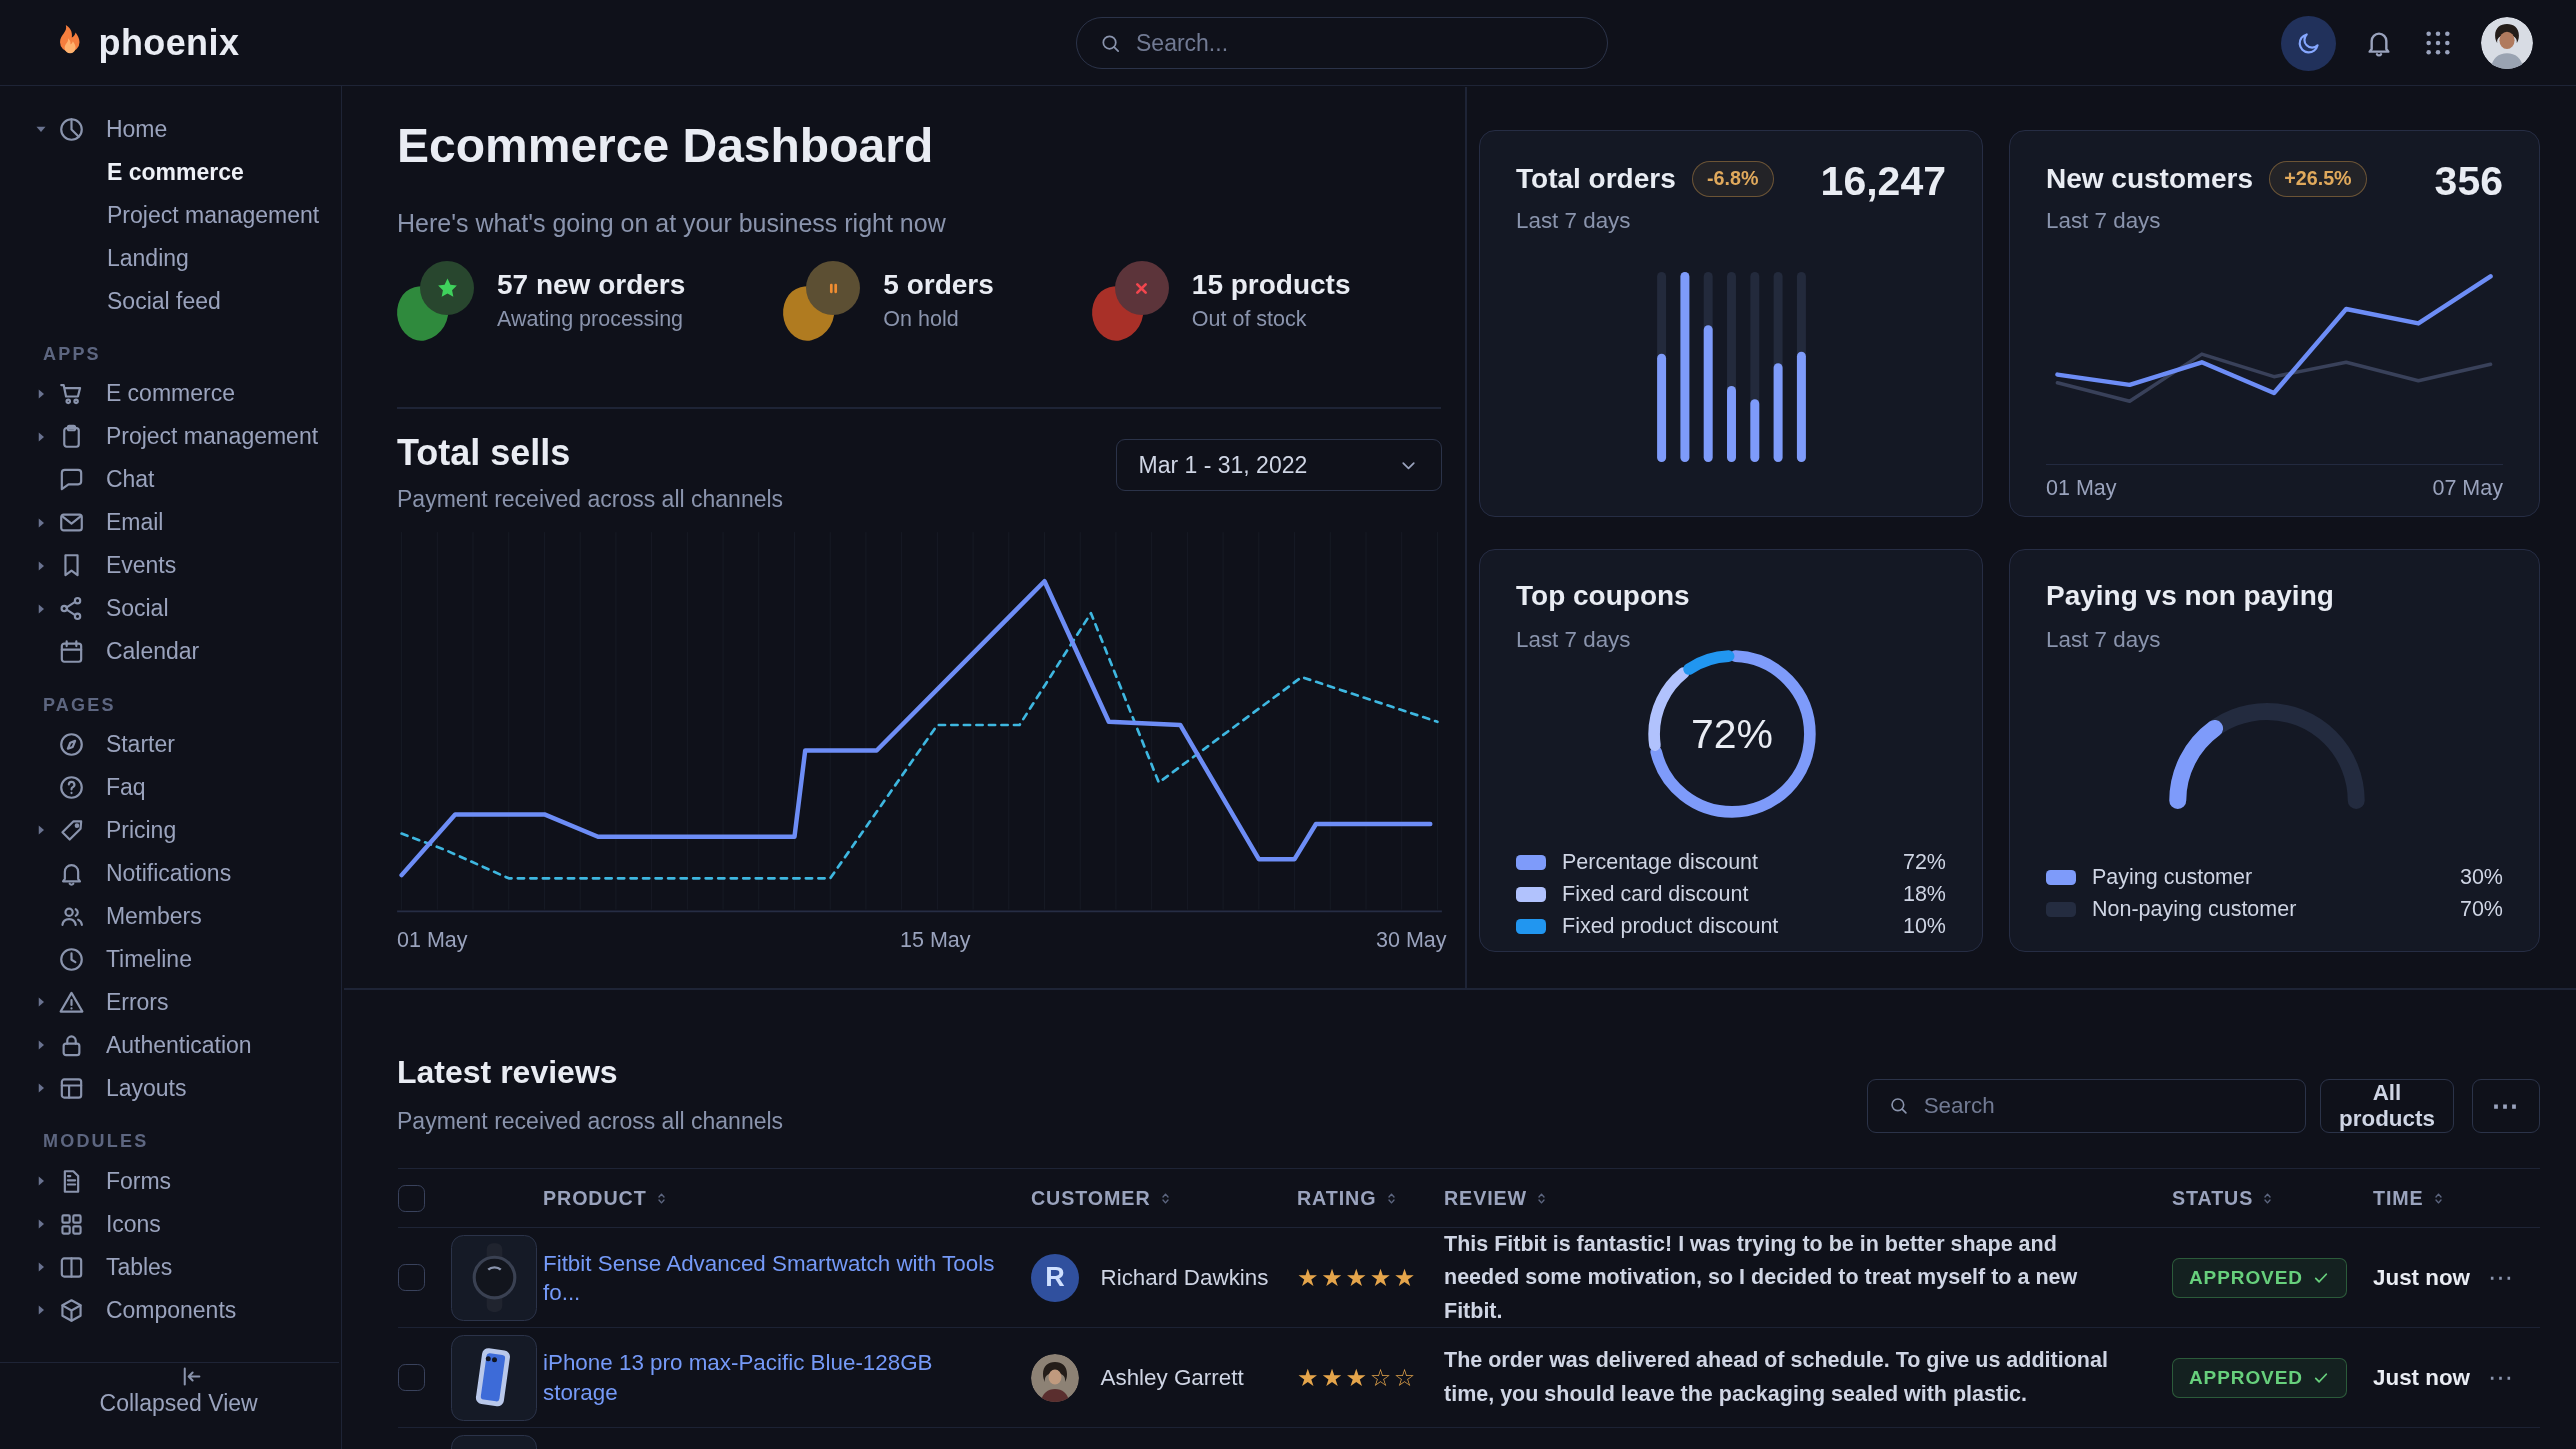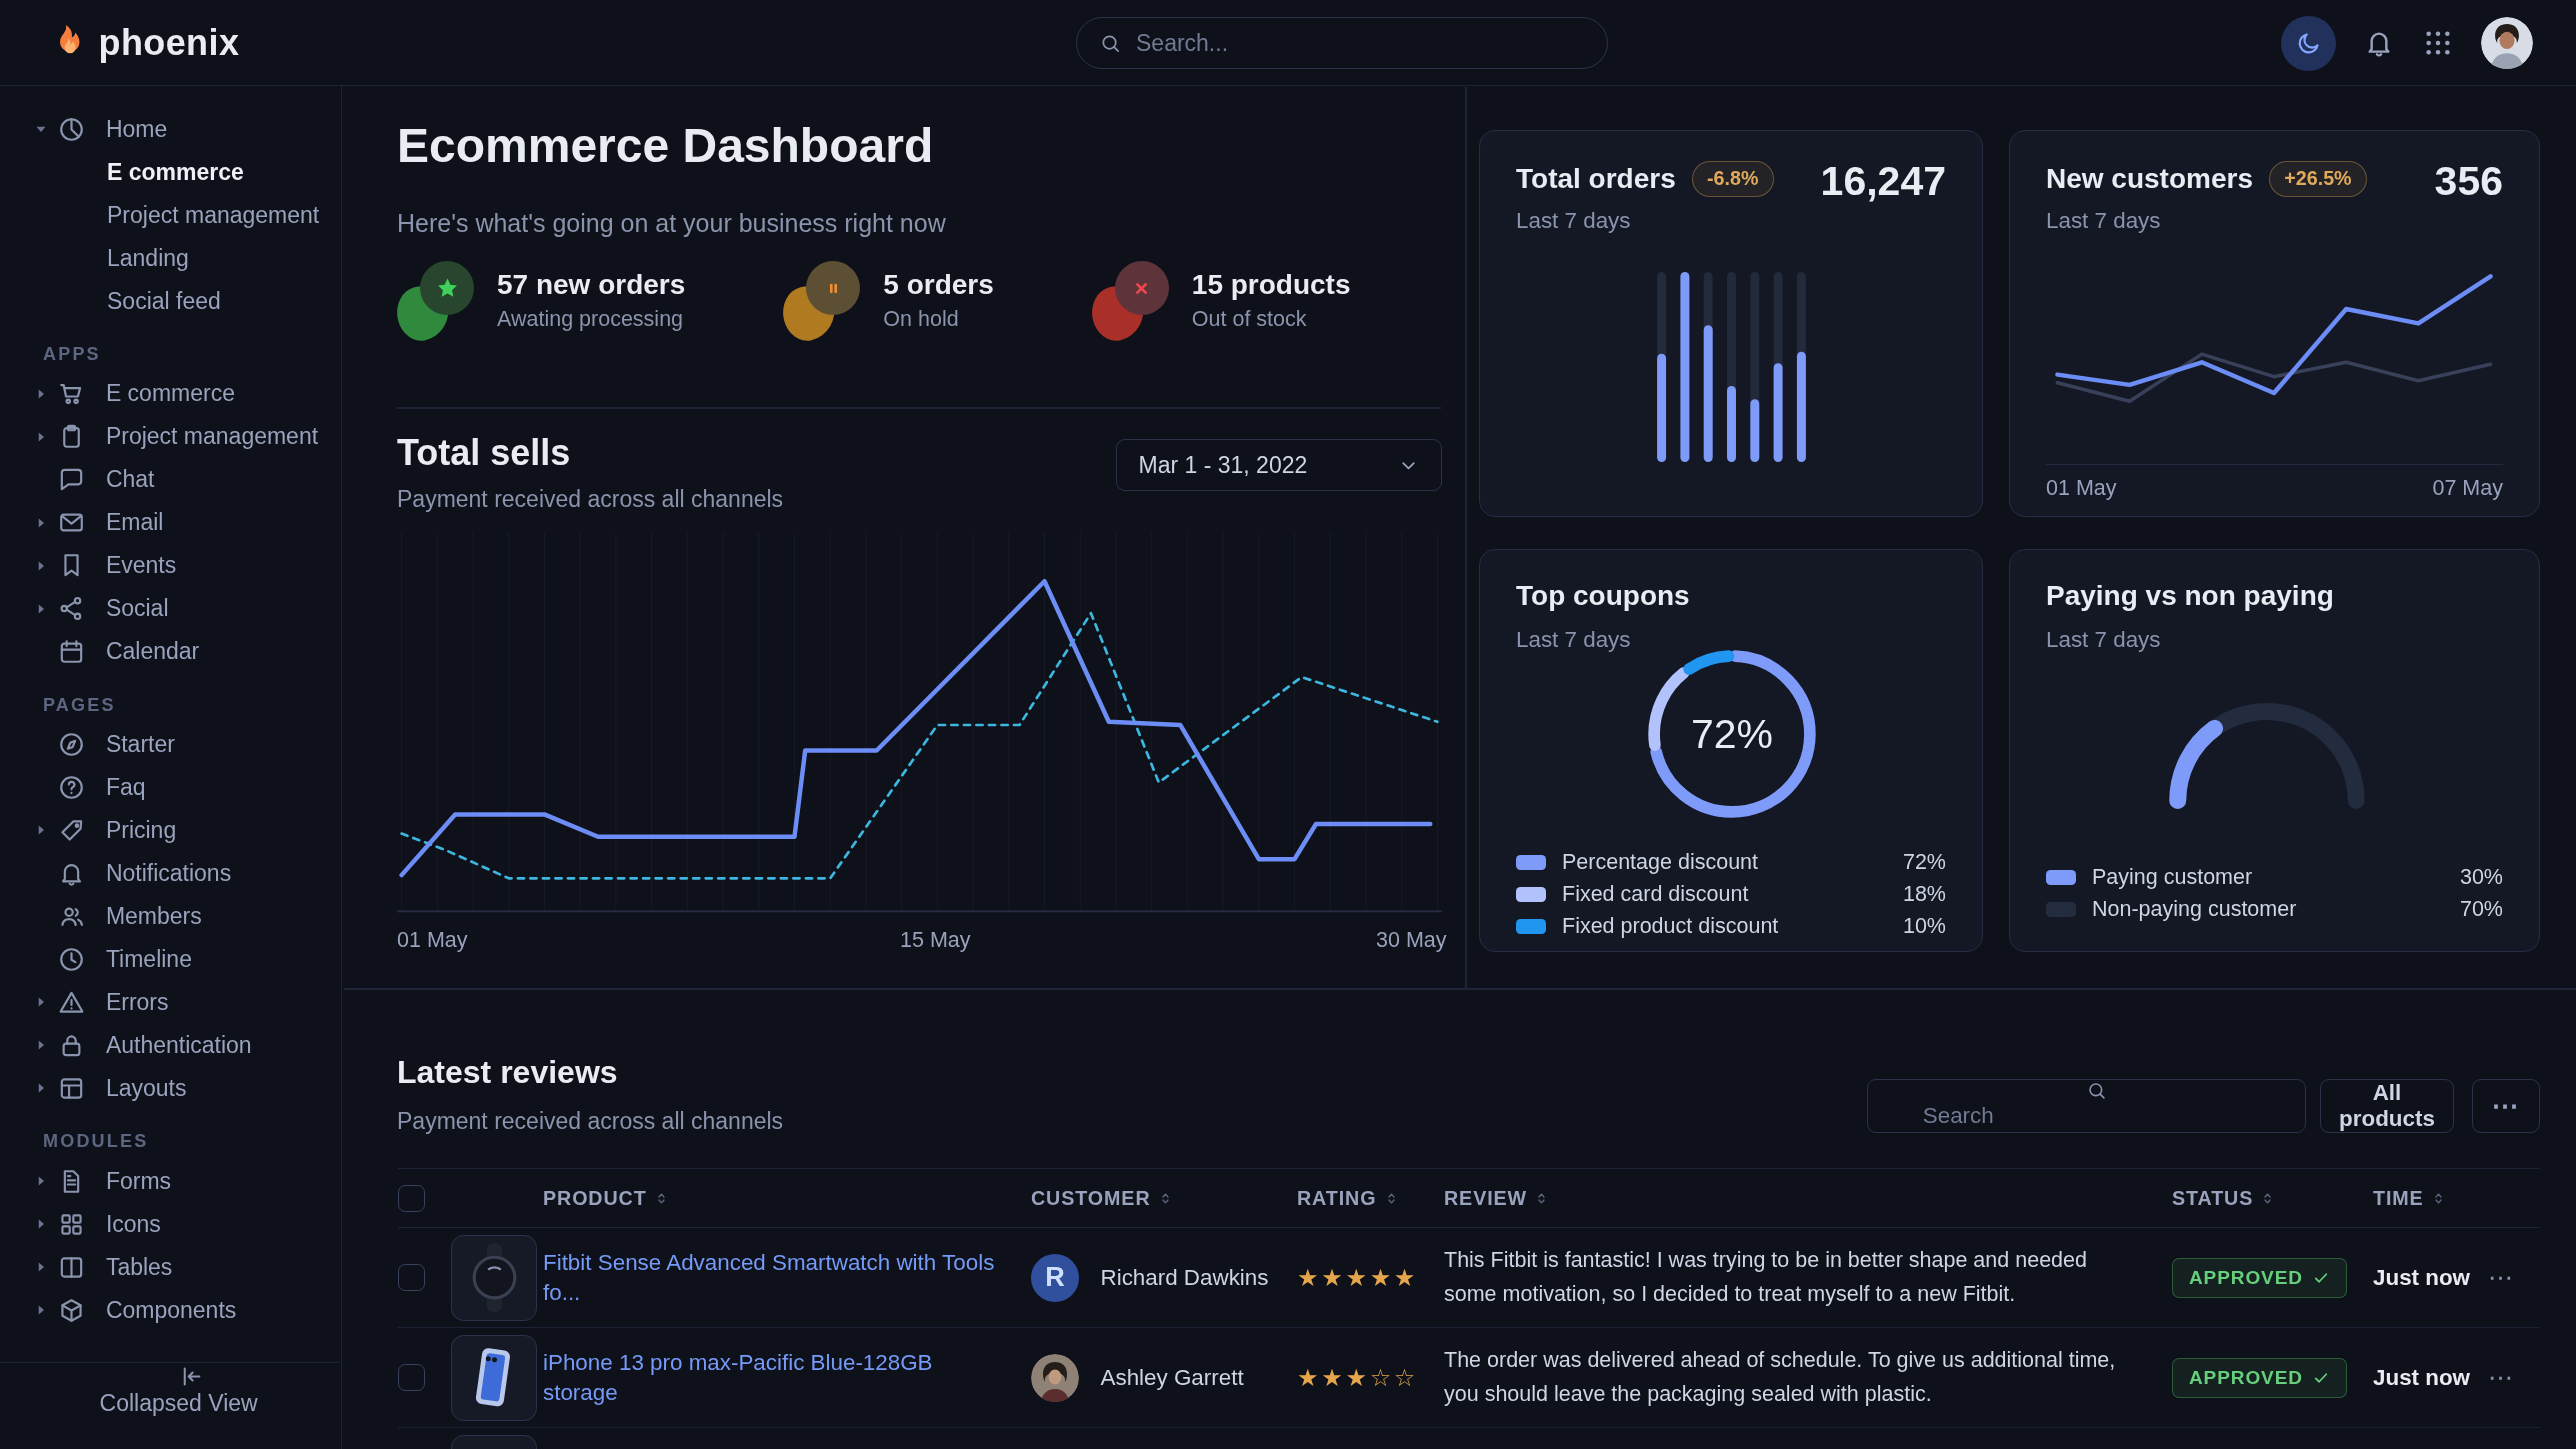--- a/index.html
+++ b/index.html
@@ -77,21 +77,21 @@
   #chart-orders{position:absolute;left:177px;top:141px;}
   #chart-customers{position:absolute;left:38px;top:122px;}
   .cb-line{position:absolute;left:36px;right:36px;top:333px;height:0.9px;background:#232a40;}
   .cb-lab{position:absolute;top:345px;font-size:21.5px;color:#9aa3bd;}
   #chart-donut{position:absolute;left:158px;top:90px;}
   .donut-center{position:absolute;left:158px;top:90px;width:188px;height:188px;display:flex;align-items:center;justify-content:center;font-size:41px;color:#e9ecf3;}
   #chart-gauge{position:absolute;left:154px;top:148px;}
   
   .rv-title{position:absolute;left:397px;top:1054px;font-size:32px;font-weight:700;color:#e9ecf3;}
   .rv-sub{position:absolute;left:397px;top:1108px;font-size:23px;color:#8a94ad;}
-  .rv-search{position:absolute;left:1867px;top:1079px;width:439px;height:54px;border:1.8px solid #2b3349;border-radius:9px;display:flex;align-items:center;box-sizing:border-box;flex-direction:column;}
+  .rv-search{position:absolute;left:1867px;top:1079px;width:439px;height:54px;border:1.8px solid #2b3349;border-radius:9px;display:flex;align-items:center;box-sizing:border-box;}
   .rv-search .icn{width:21.5px;height:21.5px;color:#8a94ad;margin-left:19.7px;}
   .rv-search input{background:transparent;border:none;outline:none;color:#cfd5e4;font-size:22.4px;margin-left:12.5px;width:340px;font-family:"Liberation Sans",sans-serif;}
   .rv-search input::placeholder{color:#717a93;}
   .btn{border:1.8px solid #2b3349;border-radius:9px;color:#cfd5e4;font-size:22.4px;font-weight:700;display:flex;align-items:center;justify-content:center;box-sizing:border-box;background:transparent;}
   .btn-products{position:absolute;left:2320px;top:1079px;width:134px;height:54px;}
   .btn-more{position:absolute;left:2472px;top:1079px;width:68px;height:54px;color:#9aa3bd;font-size:27px;letter-spacing:1.8px;}
   
   .table{position:absolute;left:398px;top:1168px;width:2142px;}
   .tr{display:grid;grid-template-columns:53px 92px 488px 266px 147px 728px 201px 115px 52px;align-items:center;}
   .thead{height:60px;border-top:1.8px solid #1e2436;border-bottom:1.8px solid #1e2436;box-sizing:border-box;}
@@ -99,21 +99,21 @@
   .th .icn{width:15px;height:15px;color:#5d6680;}
   .row{height:100px;border-bottom:1.8px solid #1c2234;box-sizing:border-box;}
   .cbx{width:27px;height:27px;border:1.8px solid #39425c;border-radius:7.2px;box-sizing:border-box;}
   .thumb{width:86px;height:86px;border:1.8px solid #2b3349;border-radius:12.5px;background:#151a26;box-sizing:border-box;display:flex;align-items:center;justify-content:center;overflow:hidden;}
   .prod-link{font-size:22.4px;color:#759af8;padding-right:27px;line-height:1.3;}
   .cust{display:flex;align-items:center;gap:21.5px;}
   .cust-av{width:48px;height:48px;border-radius:50%;flex:none;display:flex;align-items:center;justify-content:center;overflow:hidden;}
   .cust-av.letter{background:#30509e;color:#cfe0ff;font-size:27px;font-weight:700;}
   .cust-name{font-size:22.4px;color:#cfd5e4;white-space:nowrap;}
   .stars{font-size:24px;color:#e5a54b;letter-spacing:2.7px;white-space:nowrap;}
-  .review-txt{font-size:21.5px;color:#cfd5e4;line-height:1.55;padding-right:44px;}
+  .review-txt{font-size:21.5px;color:#cfd5e4;line-height:1.55;padding-right:44px;font-weight:bold;}
   .status-badge{display:inline-flex;align-items:center;gap:9px;padding:8px 16px;border-radius:7.2px;border:1.8px solid rgba(90,200,110,0.35);background:rgba(70,180,90,0.1);color:#67cf7c;font-size:19px;font-weight:700;letter-spacing:0.9px;}
   .status-badge .icn{width:18px;height:18px;}
   .time-txt{font-size:22.4px;font-weight:700;color:#e9ecf3;}
   .row-dots{color:#8a94ad;font-size:25px;letter-spacing:1.8px;}
   .icn{display:inline-block;}
   .icn svg{width:100%;height:100%;display:block;}
 </style>
 </head>
 <body>
 

